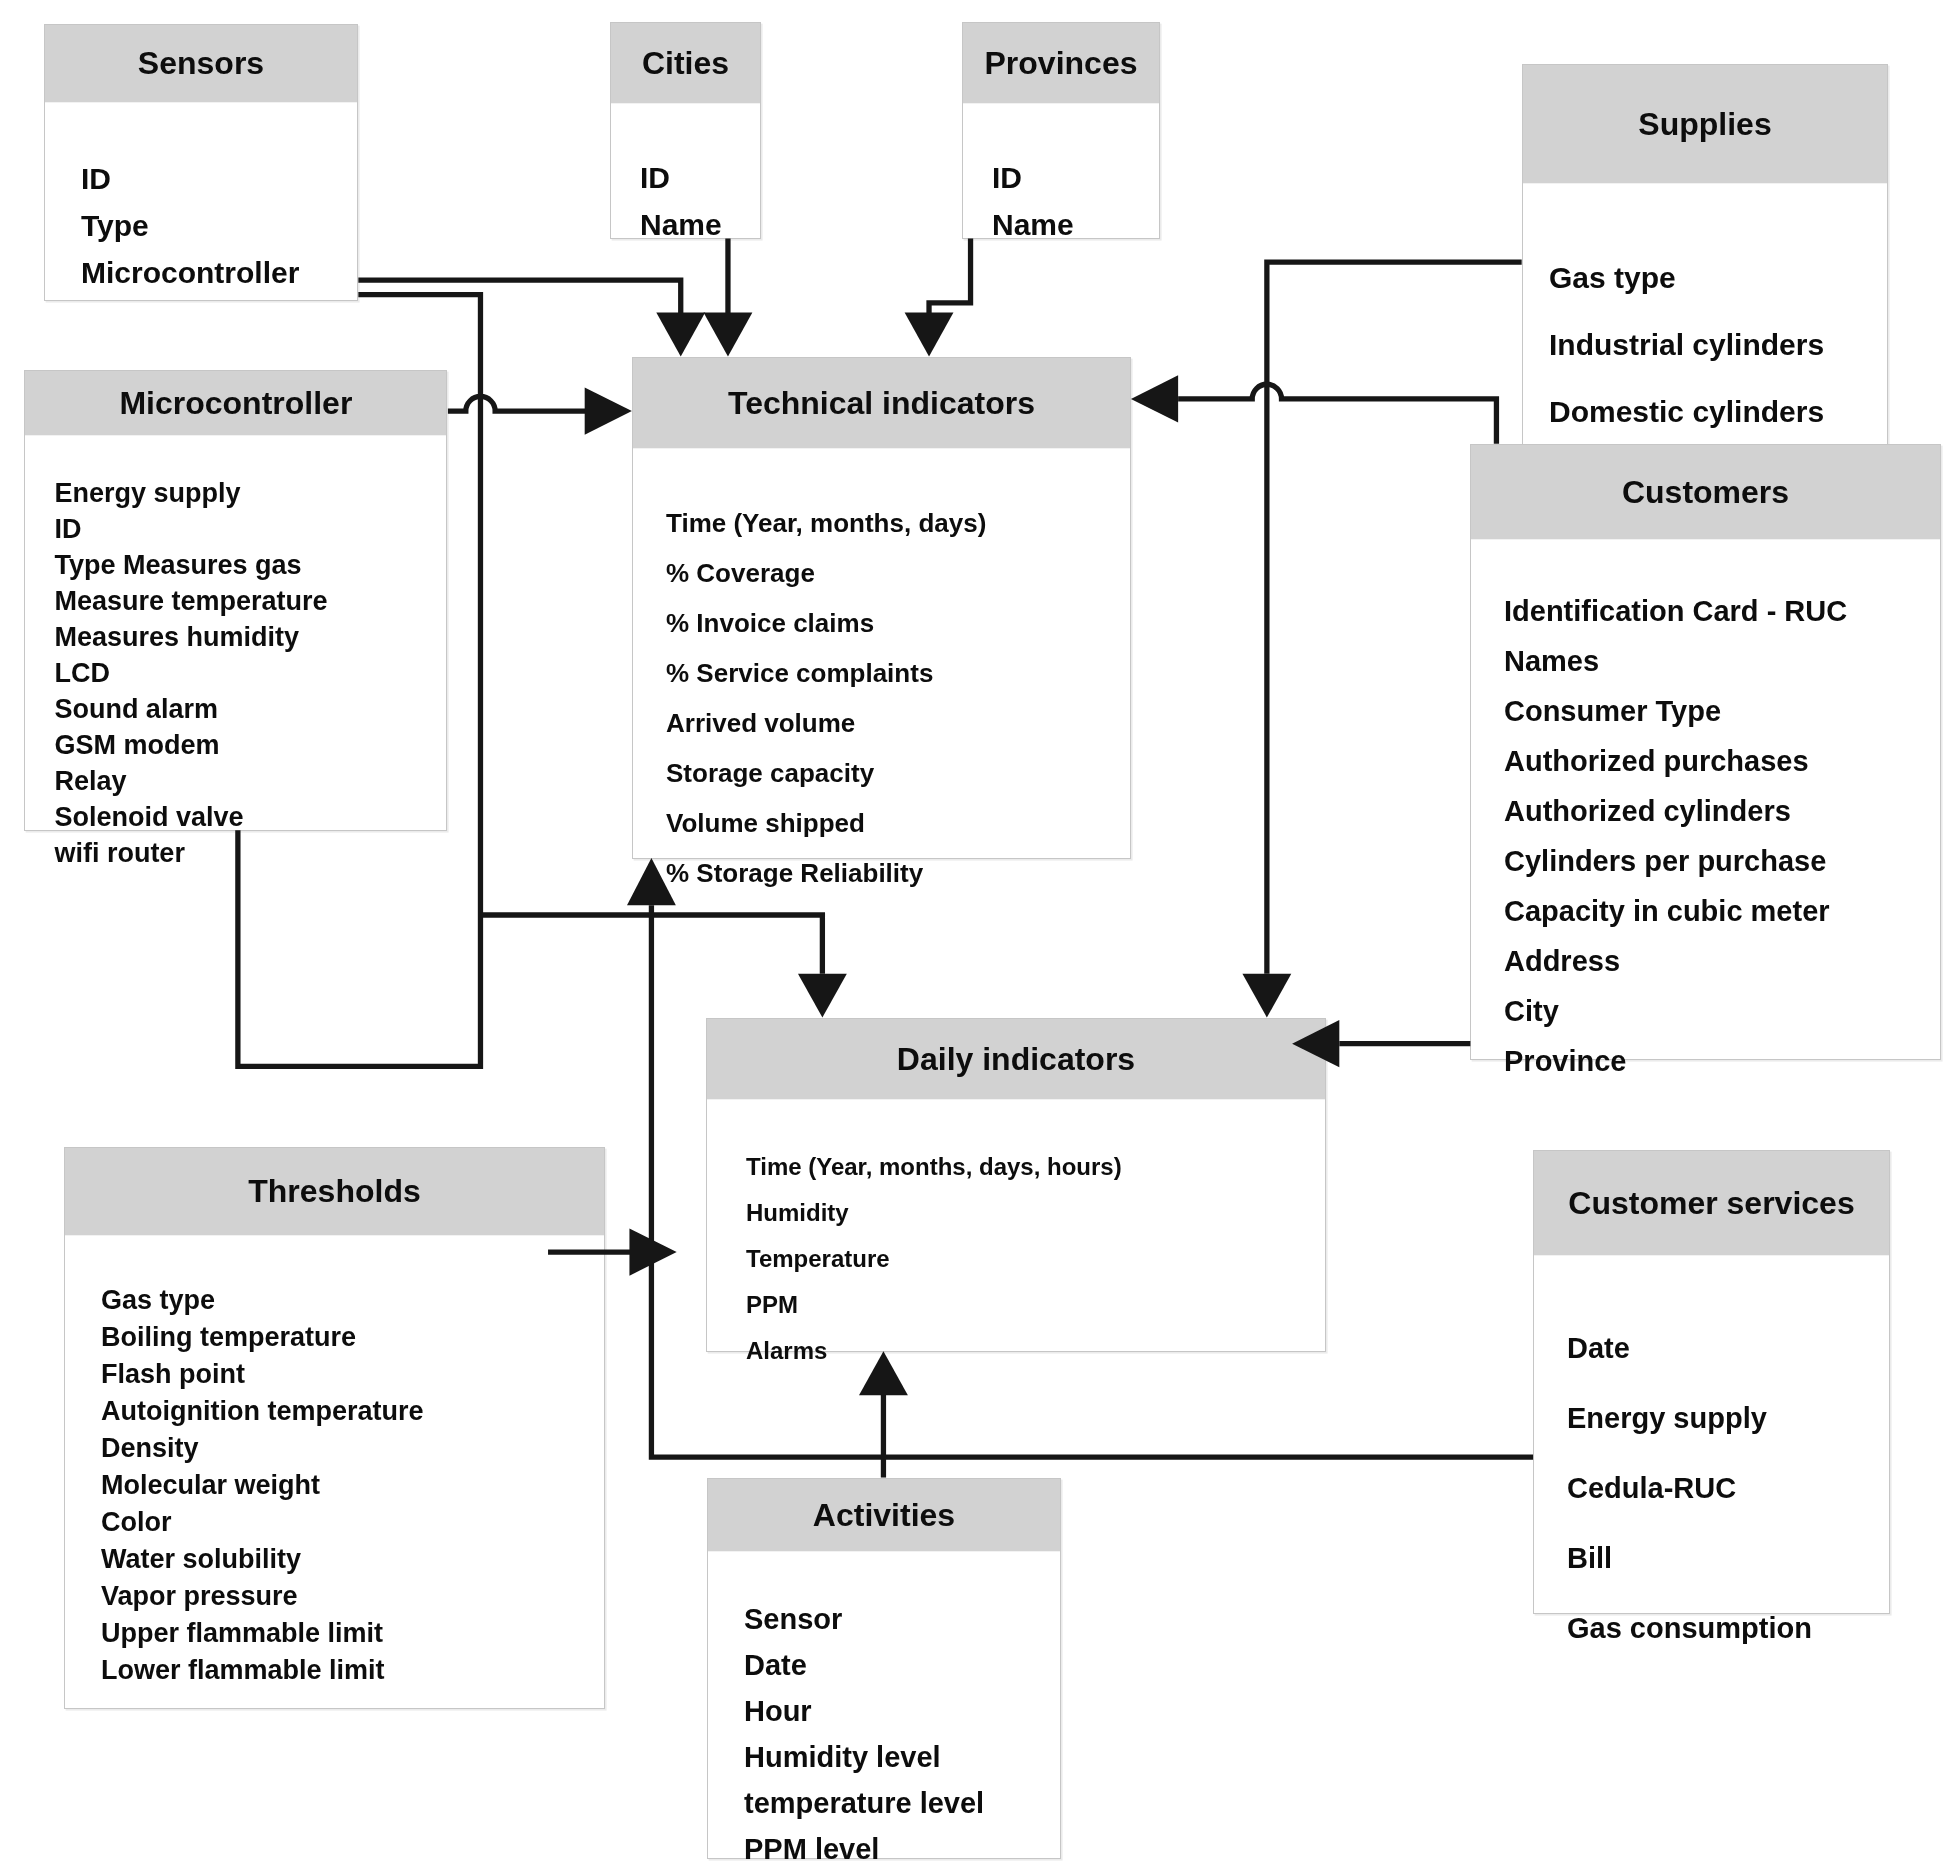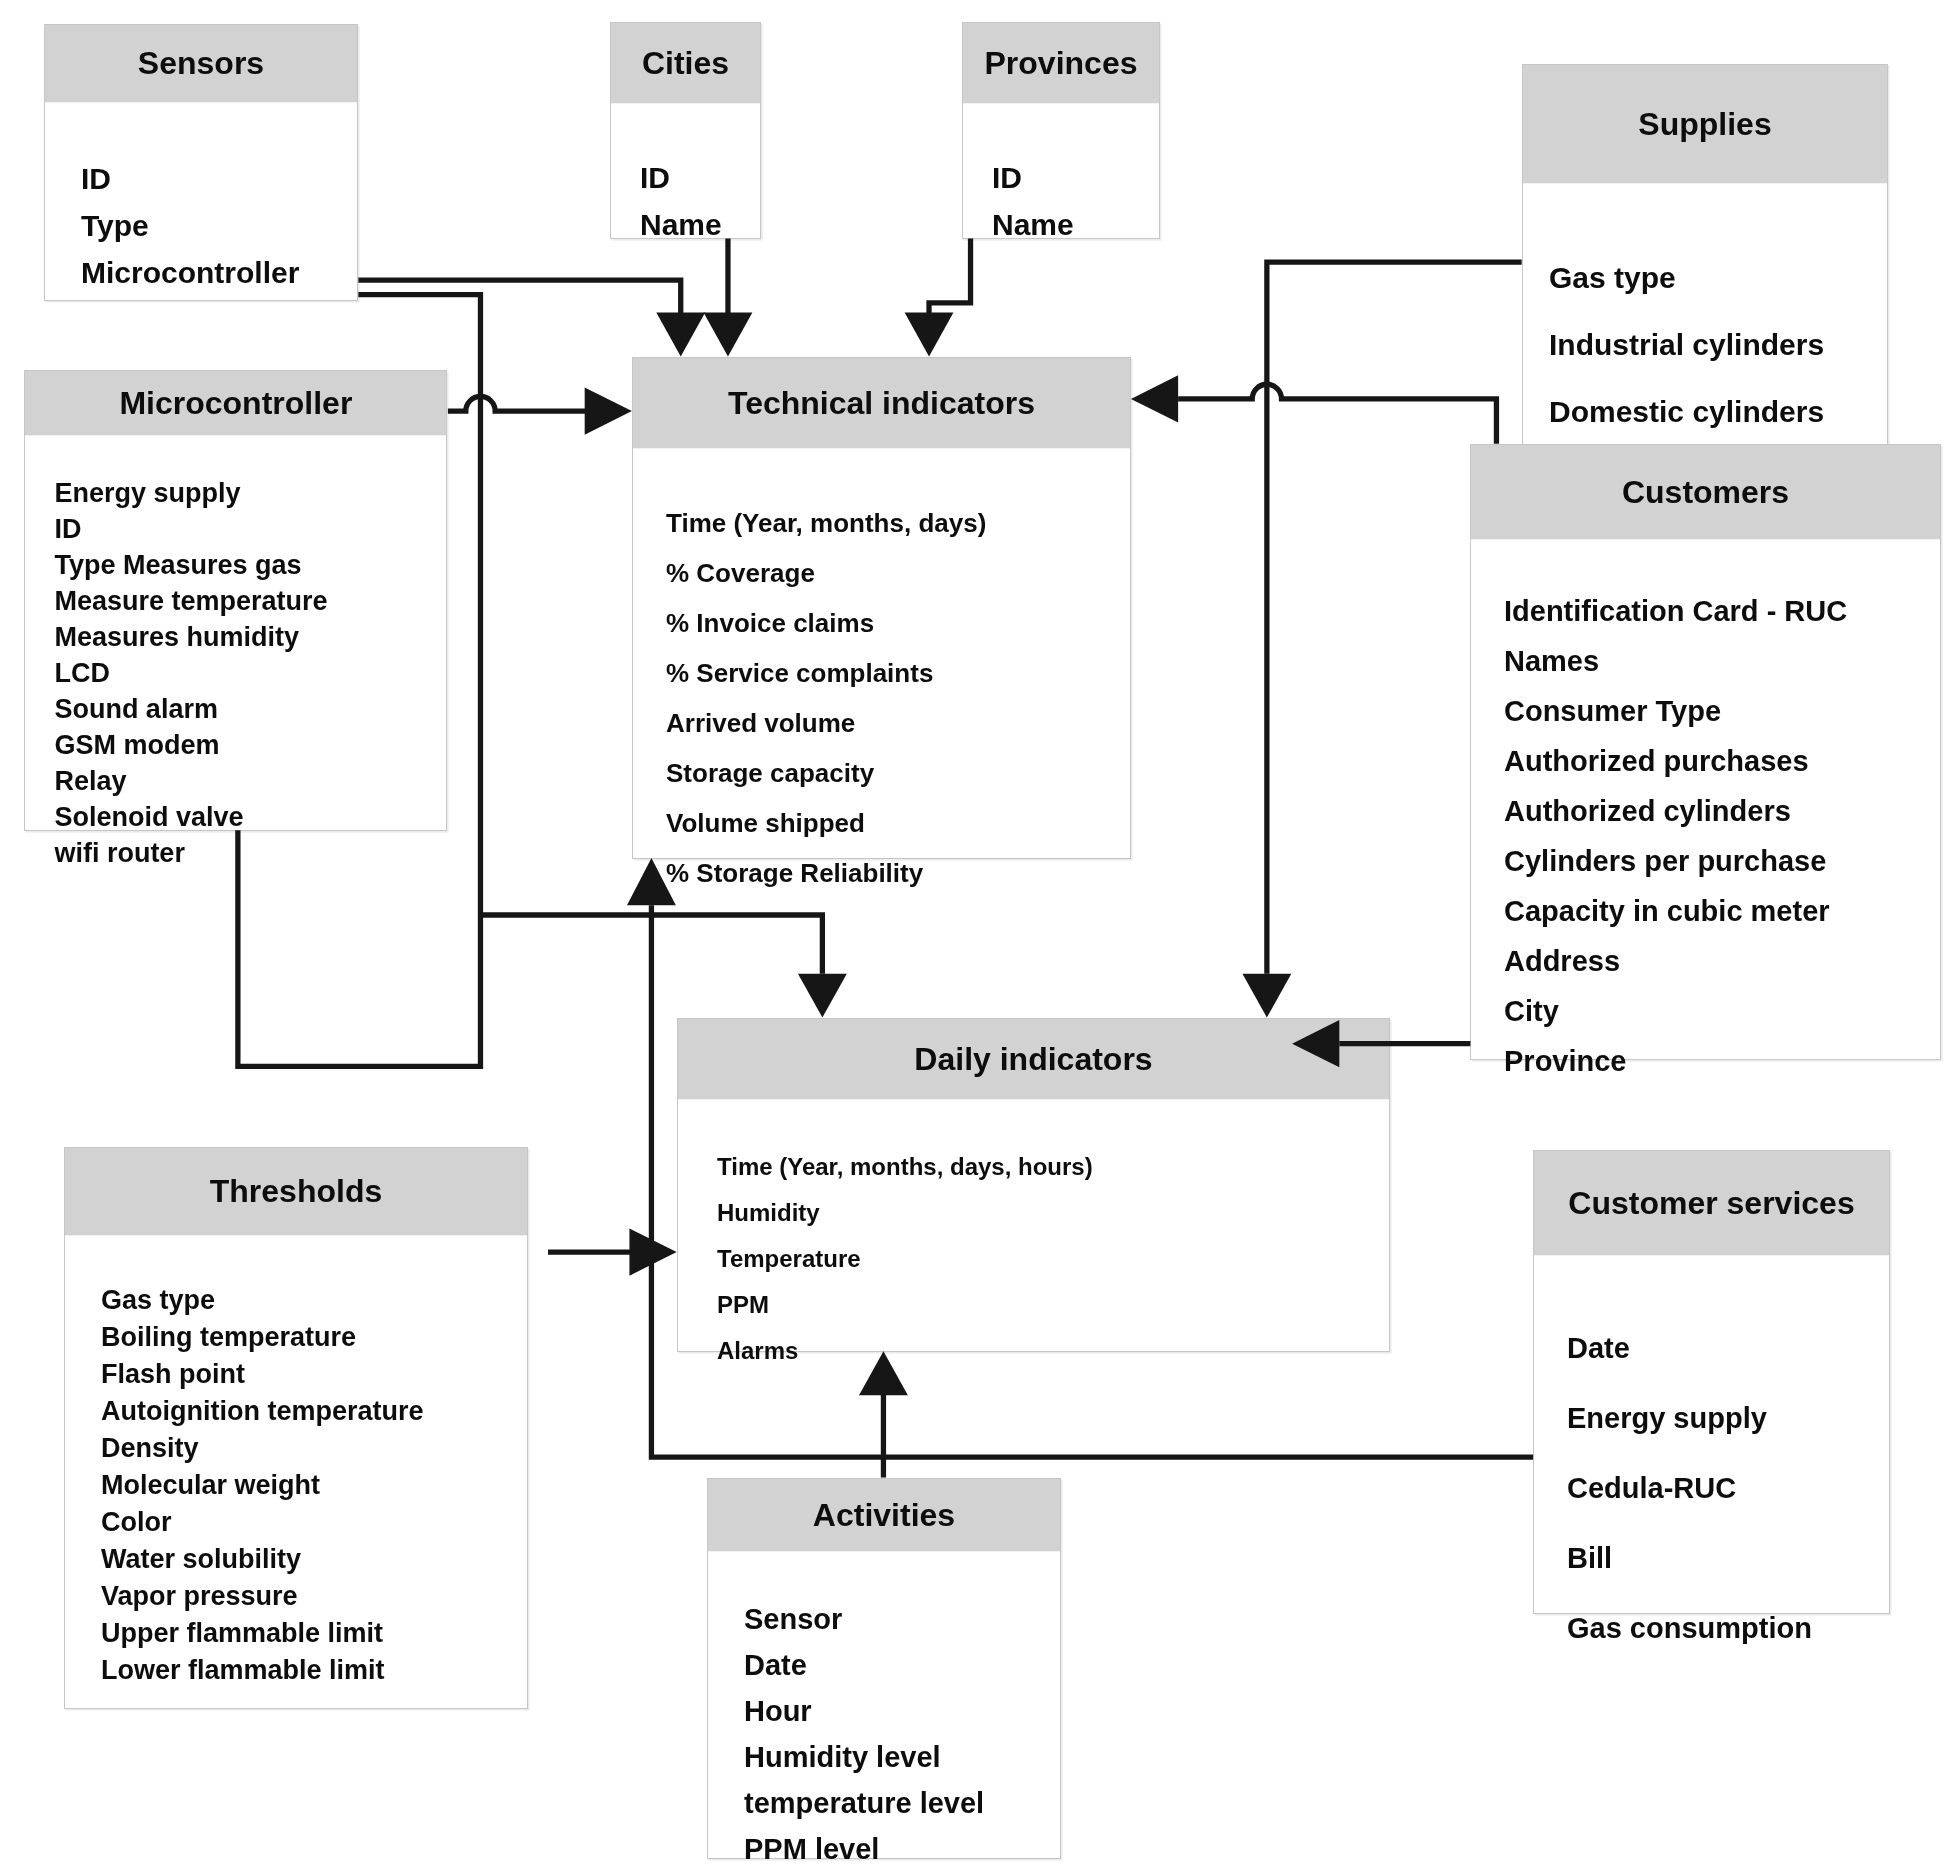--- a/index.html
+++ b/index.html
@@ -51,25 +51,25 @@
   .e-microcontroller .fields{padding:0 4.9px 0 29px;font-size:27px;line-height:36px}
 
   .e-technical{left:632px;top:357px;width:499px;height:502px}
   .e-technical .hdr{height:91px}
   .e-technical .fields{padding:9.8px 4.9px 0 33px;font-size:26px;line-height:50px}
 
   .e-customers{left:1470px;top:444px;width:471px;height:616px}
   .e-customers .hdr{height:95px}
   .e-customers .fields{padding:6.5px 4.9px 0 33px;font-size:29px;line-height:50px}
 
-  .e-daily{left:677px;top:1018px;width:713px;height:334px}
+  .e-daily{left:706px;top:1018px;width:620px;height:334px}
   .e-daily .hdr{height:81px}
   .e-daily .fields{padding:4.9px 4.9px 0 39px;font-size:24px;line-height:46px}
 
-  .e-thresholds{left:64px;top:1147px;width:464px;height:562px}
+  .e-thresholds{left:64px;top:1147px;width:541px;height:562px}
   .e-thresholds .hdr{height:88px}
   .e-thresholds .fields{padding:6.5px 4.9px 0 36px;font-size:27px;line-height:37px}
 
   .e-services{left:1533px;top:1150px;width:357px;height:464px}
   .e-services .hdr{height:105px}
   .e-services .fields{padding:18px 4.9px 0 33px;font-size:29px;line-height:70px}
 
   .e-activities{left:707px;top:1478px;width:354px;height:381px}
   .e-activities .hdr{height:73px}
   .e-activities .fields{padding:4.9px 4.9px 0 36px;font-size:29px;line-height:46px}

